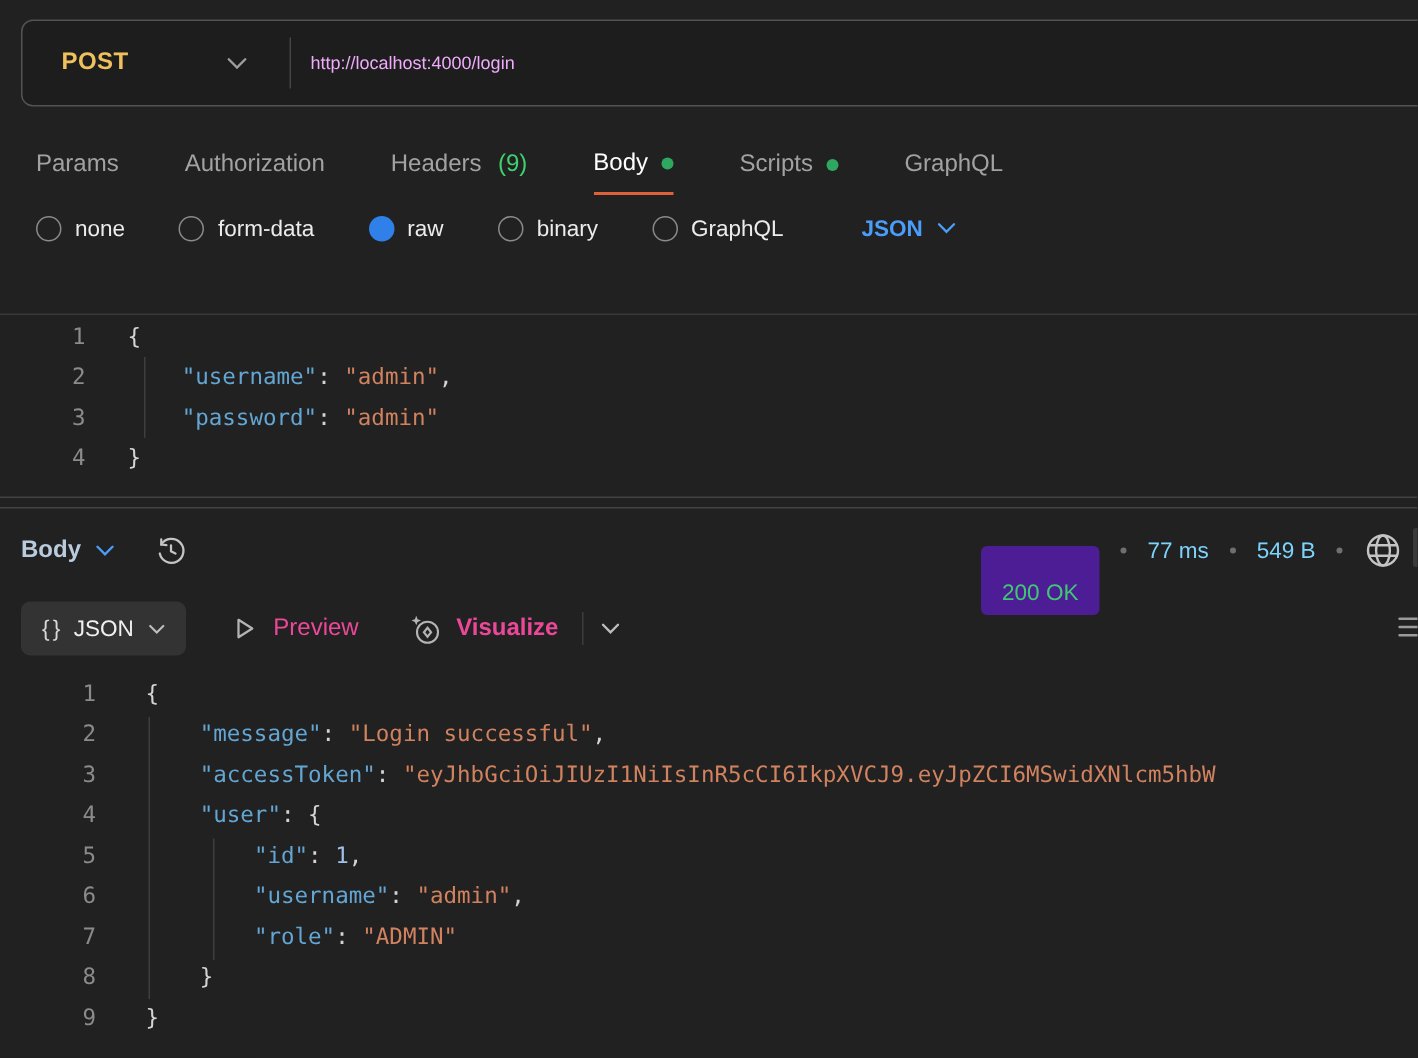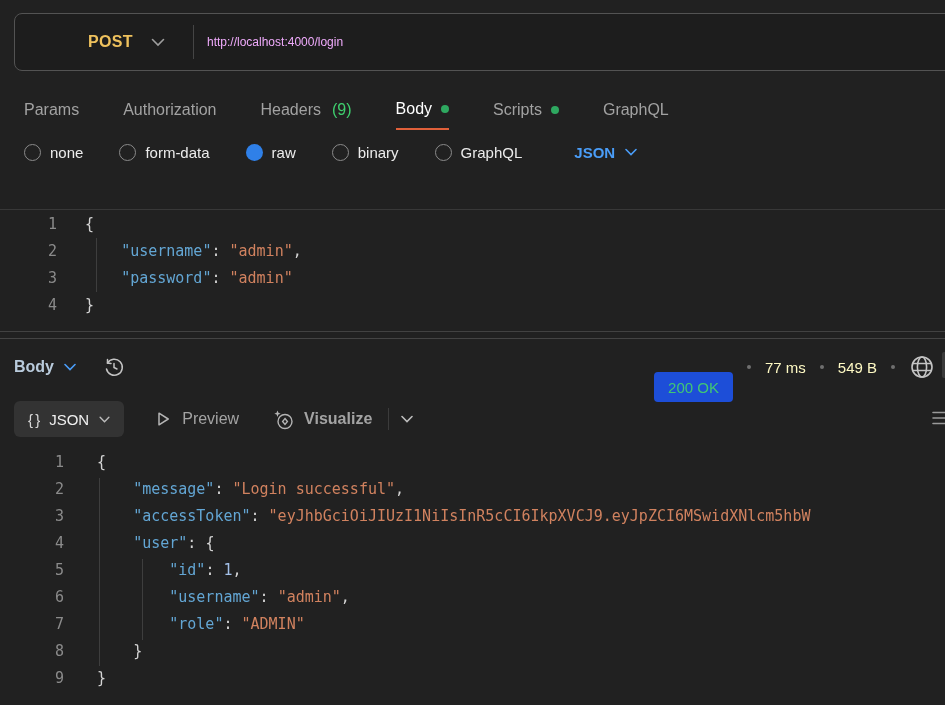--- a/index.html
+++ b/index.html
@@ -11,21 +11,21 @@
     position:relative;
   }
   svg { display:block; }
 
   
   .url-bar {
     position:absolute; top:13px; left:14px; right:-14px; height:58px;
     background:#1d1d1d; border:1px solid #535353; border-radius:8px;
   }
   .method { position:absolute; left:26px; top:0; height:100%; display:flex; align-items:center;
-    color:#eec15d; font-weight:bold; font-size:16px; letter-spacing:.3px; cursor:pointer;margin-left:47px; }
+    color:#eec15d; font-weight:bold; font-size:16px; letter-spacing:.3px; cursor:pointer; }
   .method-chevron { position:absolute; left:136px; top:24px; }
   .url-divider { position:absolute; left:178px; top:11px; bottom:11px; width:1px; background:#454545; }
   .url-text { position:absolute; left:192px; top:0; height:100%; display:flex; align-items:center;
     font-size:12px; color:#f0abfc; }
 
   
   .tabs { position:absolute; top:100px; left:24px; display:flex; gap:44px;justify-content:space-between; }
   .tab { display:flex; align-items:center; gap:9px; font-size:16px; color:#a2a2a2;
     padding-bottom:10px; cursor:pointer; }
   .tab.active { color:#ffffff; border-bottom:2px solid #e0603a; }
@@ -59,33 +59,33 @@
   .tk-pln { color:#d4d4d4; }
   .guide { position:absolute; width:1px; background:#3e3e3e; }
 
   
   .resp-header { position:absolute; top:338px; left:0; right:0; height:57px;
     border-top:1px solid #444444; display:flex; align-items:center; padding:0 10px 0 14px; }
   .resp-view { display:flex; align-items:center; gap:10px; font-size:16px; font-weight:bold;
     color:#b9cbdc; cursor:pointer; }
   .history-btn { margin-left:26px; cursor:pointer; }
   .resp-meta { margin-left:auto; display:flex; align-items:center; gap:14px; }
-  .status-badge { background:#1d4ed8; color:#41c774; font-size:15px; padding:7px 14px 6px;
+  .status-badge { background:#4c1d95; color:#41c774; font-size:15px; padding:23px 14px 6px;
     border-radius:4px; cursor:pointer;margin-top:40px; }
   .meta-dot { width:4px; height:4px; border-radius:50%; background:#6f6f6f; }
-  .meta-text { color:#fef9c3; font-size:15px; }
+  .meta-text { color:#7dd3fc; font-size:15px; }
   .globe-btn { cursor:pointer; }
   .edge-sliver { position:absolute; right:-2px; top:352px; width:5px; height:26px; background:#3a3a3a; border-radius:2px 0 0 2px; }
 
   
   .resp-toolbar { position:absolute; top:399px; left:14px; right:0; height:40px; display:flex; align-items:center; }
   .format-btn { display:flex; align-items:center; gap:10px; background:#333333; border-radius:6px;
     height:36px; padding:0 14px; font-size:15px; color:#f0f0f0; cursor:pointer; }
   .format-glyph { color:#d8d8d8; font-size:15px; letter-spacing:-1px; }
-  .tool-item { display:flex; align-items:center; gap:10px; color:#a3a3a3; font-size:16px; cursor:pointer; }
+  .tool-item { display:flex; align-items:center; gap:10px; color:#ec4899; font-size:16px; cursor:pointer; }
   .tool-preview { margin-left:30px; }
   .tool-visualize { margin-left:34px;font-weight:bold; }
   .toolbar-divider { width:1px; height:22px; background:#3c3c3c; margin:0 12px 0 16px; }
   .wrap-lines { position:absolute; right:-8px; top:8px; cursor:pointer; }
 </style>
 </head>
 <body>
 
 <div class="url-bar">
   <div class="method">

